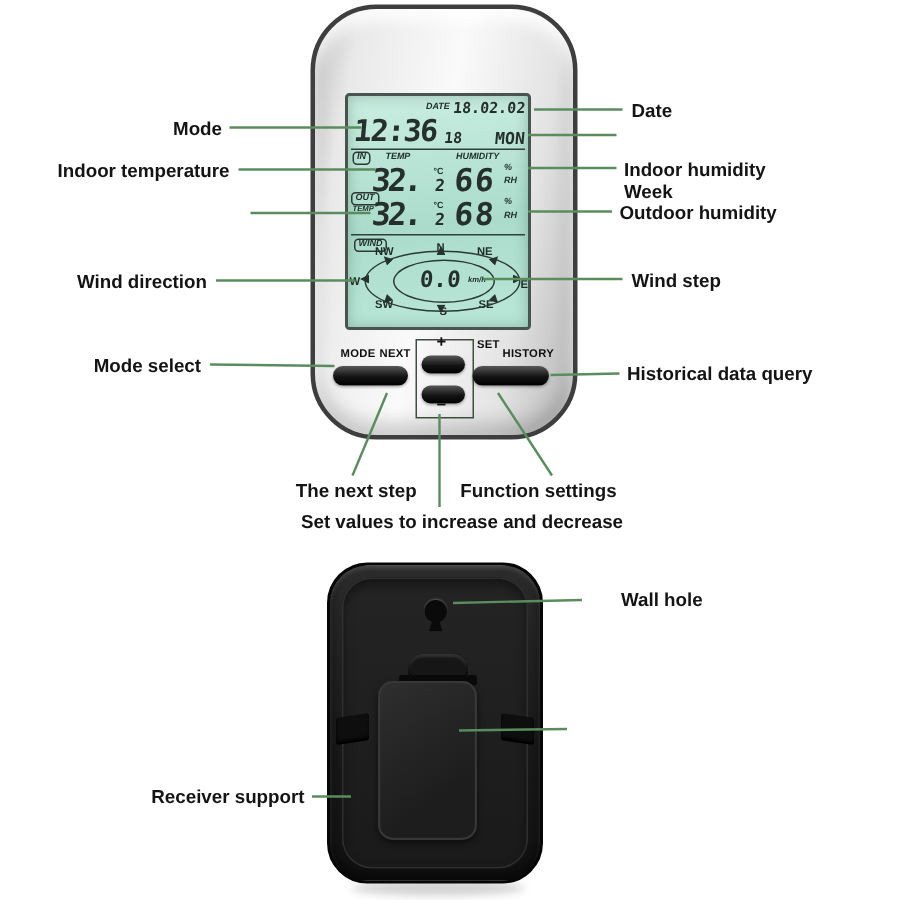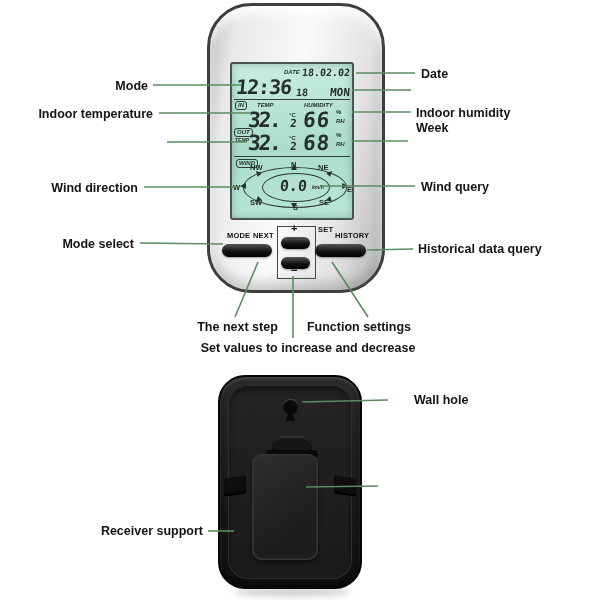--- a/index.html
+++ b/index.html
@@ -182,21 +182,22 @@
   </svg>
 
   <div class="ann" style="right:452px; top:79px;">Mode</div>
   <div class="ann" style="right:447px; top:107px;">Indoor temperature</div>
   <div class="ann" style="right:462px; top:181px;">Wind direction</div>
   <div class="ann" style="right:466px; top:237px;">Mode select</div>
 
   <div class="ann" style="left:421px; top:67px;">Date</div>
   <div class="ann" style="left:416px; top:84px;margin-top:37px;">Week</div>
   <div class="ann" style="left:416px; top:106px;">Indoor humidity</div>
-  <div class="ann" style="left:421px; top:180px;">Wind query</div>
+  <div class="ann" style="left:413px; top:135px;">Outdoor humidity</div>
+  <div class="ann" style="left:421px; top:180px;">Wind step</div>
   <div class="ann" style="left:418px; top:242px;">Historical data query</div>
 
   <div class="ann c" style="left:180px; top:320px; width:115px;">The next step</div>
   <div class="ann c" style="left:303px; top:320px; width:112px;">Function settings</div>
   <div class="ann c" style="left:160px; top:341px; width:296px;">Set values to increase and decrease</div>
 
   <div class="ann" style="left:414px; top:393px;">Wall hole</div>
   <div class="ann" style="right:397px; top:524px;margin-left:26px;">Receiver support</div>
 
 </div>

